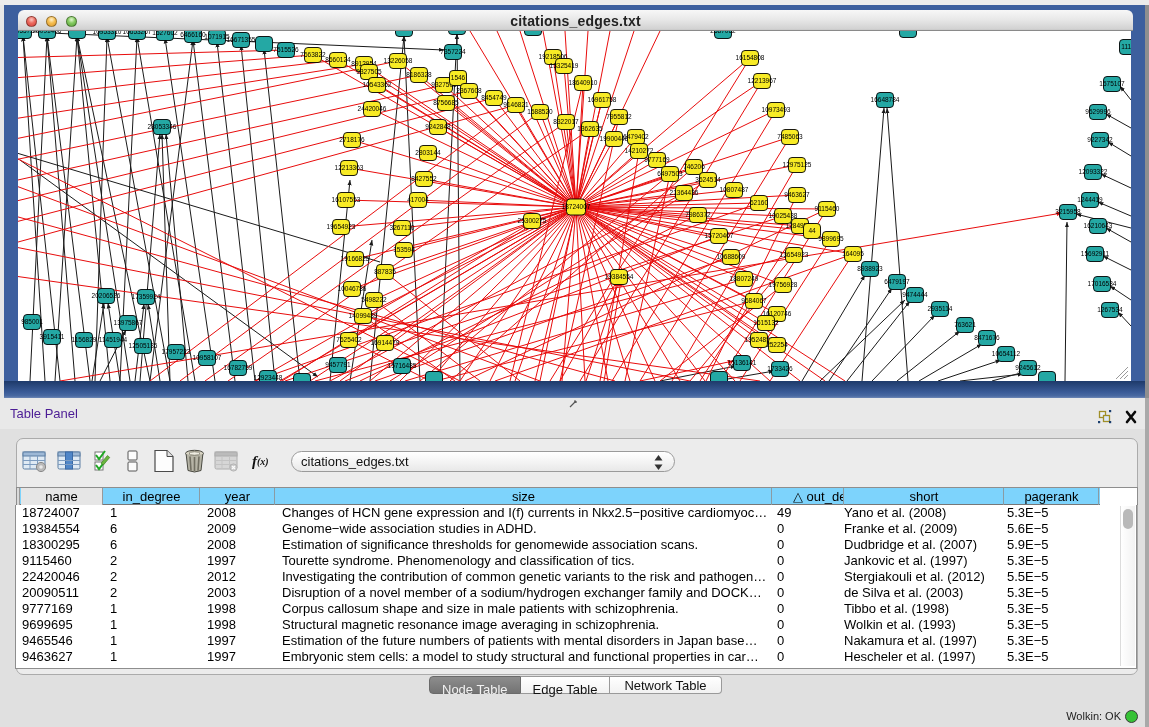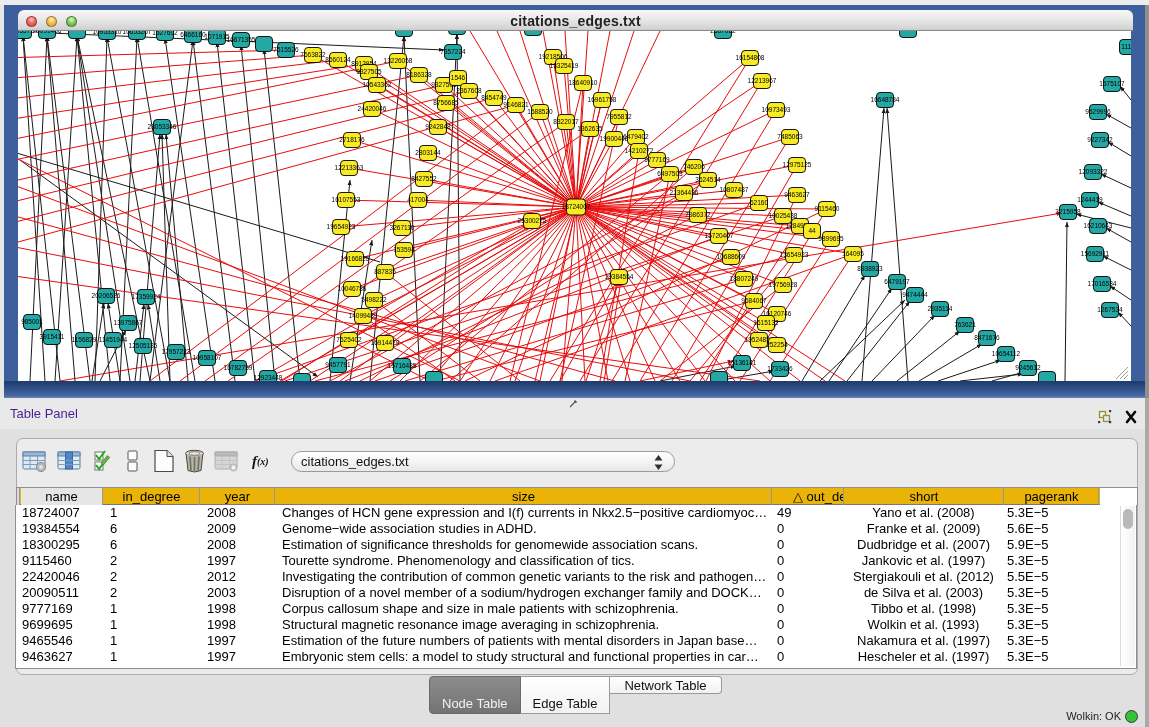--- a/index.html
+++ b/index.html
@@ -28,47 +28,47 @@
 #picons{position:absolute;top:11px;right:10px;width:42px;height:16px}
 #inner{position:absolute;left:16px;top:40px;width:1122px;height:237px;background:#ececec;
  border:1px solid #ababab;border-radius:7px}
 
 .ic{position:absolute;top:10px}
 #combo{position:absolute;left:274px;top:12px;width:384px;height:21px;border:1px solid #9a9a9a;border-radius:11px;
  background:linear-gradient(#ffffff,#f2f2f2 60%,#e8e8e8);font-size:13px;color:#111;line-height:20px;padding-left:9px}
 
 
 #tbl{position:absolute;left:-2px;top:66px;width:1122px;height:164px;background:#fff;border:1px solid #8e8e8e;border-top:none}
-#thead{position:absolute;left:0;top:-18px;width:1122px;height:18px;border:1px solid #8e8e8e;border-bottom:1px solid #777;background:#eab308;font-size:13px}
+#thead{position:absolute;left:0;top:-18px;width:1122px;height:18px;border:1px solid #8e8e8e;border-bottom:1px solid #777;background:#7dd3fc;font-size:13px}
 #thead div{position:absolute;top:0;height:17px;line-height:17px;text-align:center;border-right:1px solid #8a9ba3;color:#000;white-space:nowrap;overflow:hidden}
 #thead .gut{left:0;width:3px;background:#d9d9d9;border-right:1px solid #999}
 #thead .h0{left:4px;width:82px;background:#e6e6e6;border-right:1px solid #999}
 #thead .h1{left:87px;width:96px}
 #thead .h2{left:184px;width:74px}
 #thead .h3{left:259px;width:496px}
 #thead .h4{left:756px;width:71px;text-align:left;padding-left:20px}
 #thead .h5{left:828px;width:159px}
 #thead .h6{left:988px;width:94px}
 #thead .rest{left:1083px;width:37px;background:#fff;border-right:none}
 #tbody{position:absolute;left:0;top:0;width:1104px;height:161px;overflow:hidden;font-size:13px;color:#000}
 .tr{position:relative;height:16px;line-height:16px;white-space:nowrap}
 .tr div{position:absolute;top:0;overflow:hidden}
 .c0{left:6px;width:80px}
 .c1{left:94px;width:88px}
 .c2{left:191px;width:66px}
 .c3{left:266px;width:488px}
 .c4{left:761px;width:64px}
-.c5{left:828px;width:159px;text-align:center}
+.c5{left:828px;width:159px;}
 .c6{left:991px;width:92px}
 
 #sbar{position:absolute;right:1px;top:1px;width:15px;height:160px;background:linear-gradient(90deg,#ffffff,#f2f2f2);border-left:1px solid #dcdcdc}
 #sbar .th{position:absolute;left:2px;top:3px;width:10px;height:20px;border-radius:5px;background:#b9b9b9}
 
 #tabs{position:absolute;left:429px;top:278px;height:18px;font-size:13px}
-#tabs .t{float:left;height:18px;line-height:17px;padding:18px 12px;background:linear-gradient(#ffffff,#f2f2f2);border:1px solid #9a9a9a;border-left:none;color:#111}
+#tabs .t{float:left;height:18px;line-height:17px;padding:4px 12px;background:linear-gradient(#ffffff,#f2f2f2);border:1px solid #9a9a9a;border-left:none;color:#111}
 #tabs .t.first{border-left:1px solid #9a9a9a;border-radius:4px 0 0 4px;background:linear-gradient(#8d8d8d,#737373);color:#f2f2f2;border-color:#6a6a6a}
 #tabs .t.last{border-radius:0 4px 4px 0}
 
 #status{position:absolute;right:28px;bottom:5px;font-size:11px;color:#222}
 #memdot{position:absolute;right:11px;bottom:4px;width:13px;height:13px;border-radius:50%;background:#36c236;border:1.3px solid #3a3a3a}
 </style></head>
 <body>
 <div id="desk">
     <div class="lstrip"></div>
     <div class="rstrip"></div>

